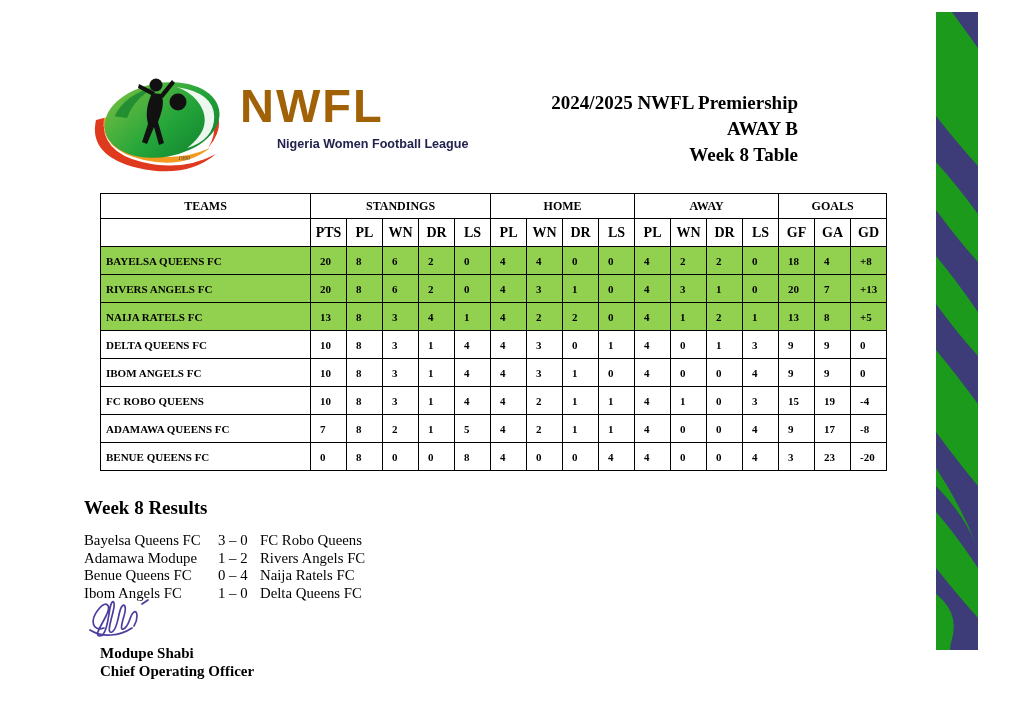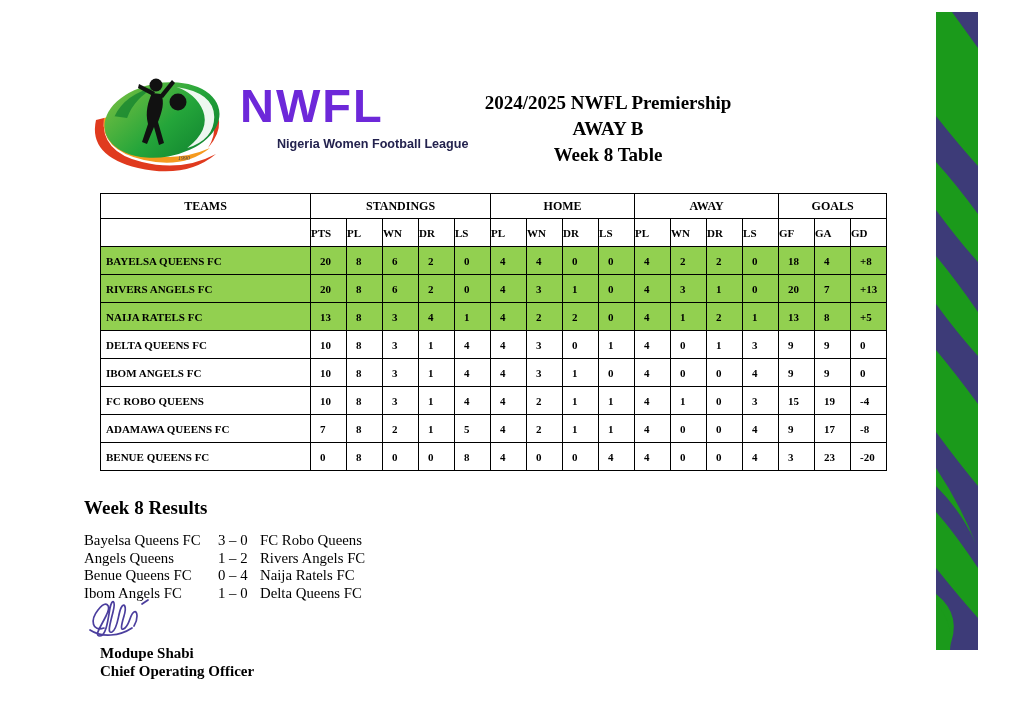--- a/index.html
+++ b/index.html
@@ -6,44 +6,44 @@
   .page {
     position:relative; width:1024px; height:724px; background:#ffffff;
     font-family:"Liberation Serif", serif; overflow:hidden; margin:0 auto;
   }
   
   .stripe { position:absolute; left:936px; top:12px; width:42px; height:638px; }
 
   
   .logo-swirl { position:absolute; left:86px; top:68px; width:152px; height:118px; }
   .wordmark {
-    position:absolute; left:240px; top:82px; color:#6d28d9;
+    position:absolute; left:240px; top:82px; color:#a16207;
     font-family:"Liberation Sans", sans-serif; font-weight:bold;
     font-size:47px; letter-spacing:2px; line-height:1;
   }
   .tagline {
     position:absolute; left:241px; top:137px; color:#23224E;
     font-family:"Liberation Sans", sans-serif; font-weight:bold; font-size:12.6px;padding-left:36px;
   }
 
   
   .title {
-    position:absolute; left:418px; top:90px; width:380px; text-align:center;
+    position:absolute; left:418px; top:90px; width:380px; text-align:right;
     font-weight:bold; font-size:19px; line-height:26px; color:#000;
   }
 
   
   table.standings {
     position:absolute; left:100px; top:193px; width:787px;
     border-collapse:collapse; table-layout:fixed;
     font-size:11px; font-weight:bold; color:#000;
   }
   table.standings th, table.standings td { border:1px solid #000; padding:0; overflow:hidden; white-space:nowrap; }
   table.standings thead tr.group th { height:24px; text-align:center; font-size:12px; }
-  table.standings thead tr.sub th { height:27px; text-align:left; font-size:11px;font-family:Liberation Serif, serif; }
+  table.standings thead tr.sub th { height:27px; text-align:center; font-size:14px;font-family:Liberation Serif, serif; }
   table.standings tbody td { height:27px; text-align:left; padding-left:9px; vertical-align:middle; }
   table.standings tbody td.team { padding-left:5px; }
   table.standings tbody tr.hl td { background:#92D050; }
 
   
   .results { position:absolute; left:84px; top:497px; width:340px; }
   .results-heading { font-size:19px; font-weight:bold; margin:0 0 13px 0; }
   .match-grid {
     display:grid; grid-template-columns:134px 42px auto;
     font-size:14.8px; line-height:17.5px; column-gap:0;
@@ -313,21 +313,21 @@
         </tr>
       </tbody>
   </table>
 
   <div class="results">
     <h3 class="results-heading">Week 8 Results</h3>
     <div class="match-grid">
         <span>Bayelsa Queens FC</span>
         <span>3 – 0</span>
         <span>FC Robo Queens</span>
-        <span>Angels Queens</span>
+        <span>Adamawa Modupe</span>
         <span>1 – 2</span>
         <span>Rivers Angels FC</span>
         <span>Benue Queens FC</span>
         <span>0 – 4</span>
         <span>Naija Ratels FC</span>
         <span>Ibom Angels FC</span>
         <span>1 – 0</span>
         <span>Delta Queens FC</span>
       </div>
   </div>

